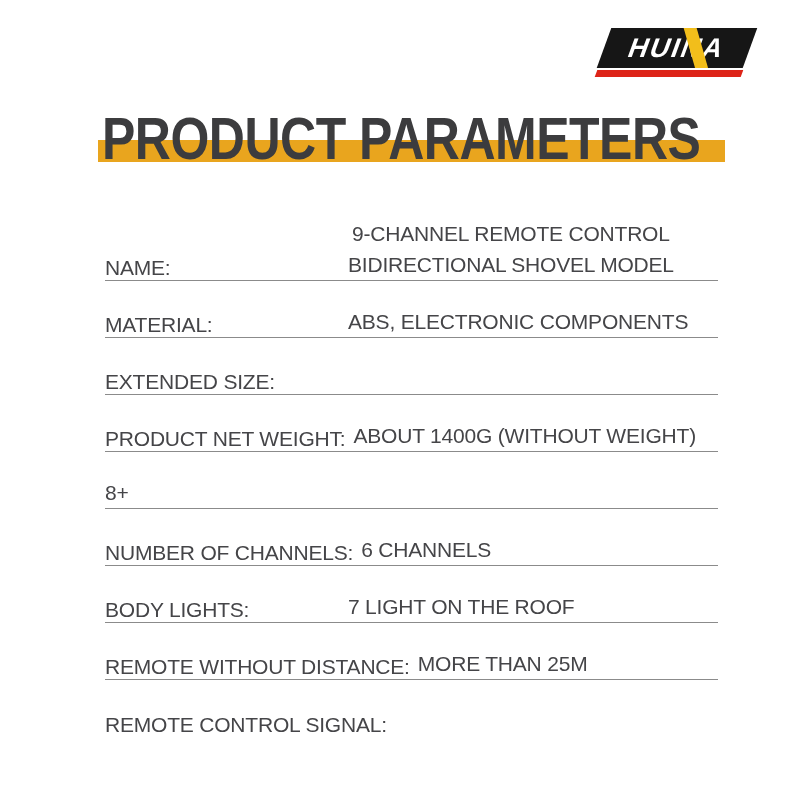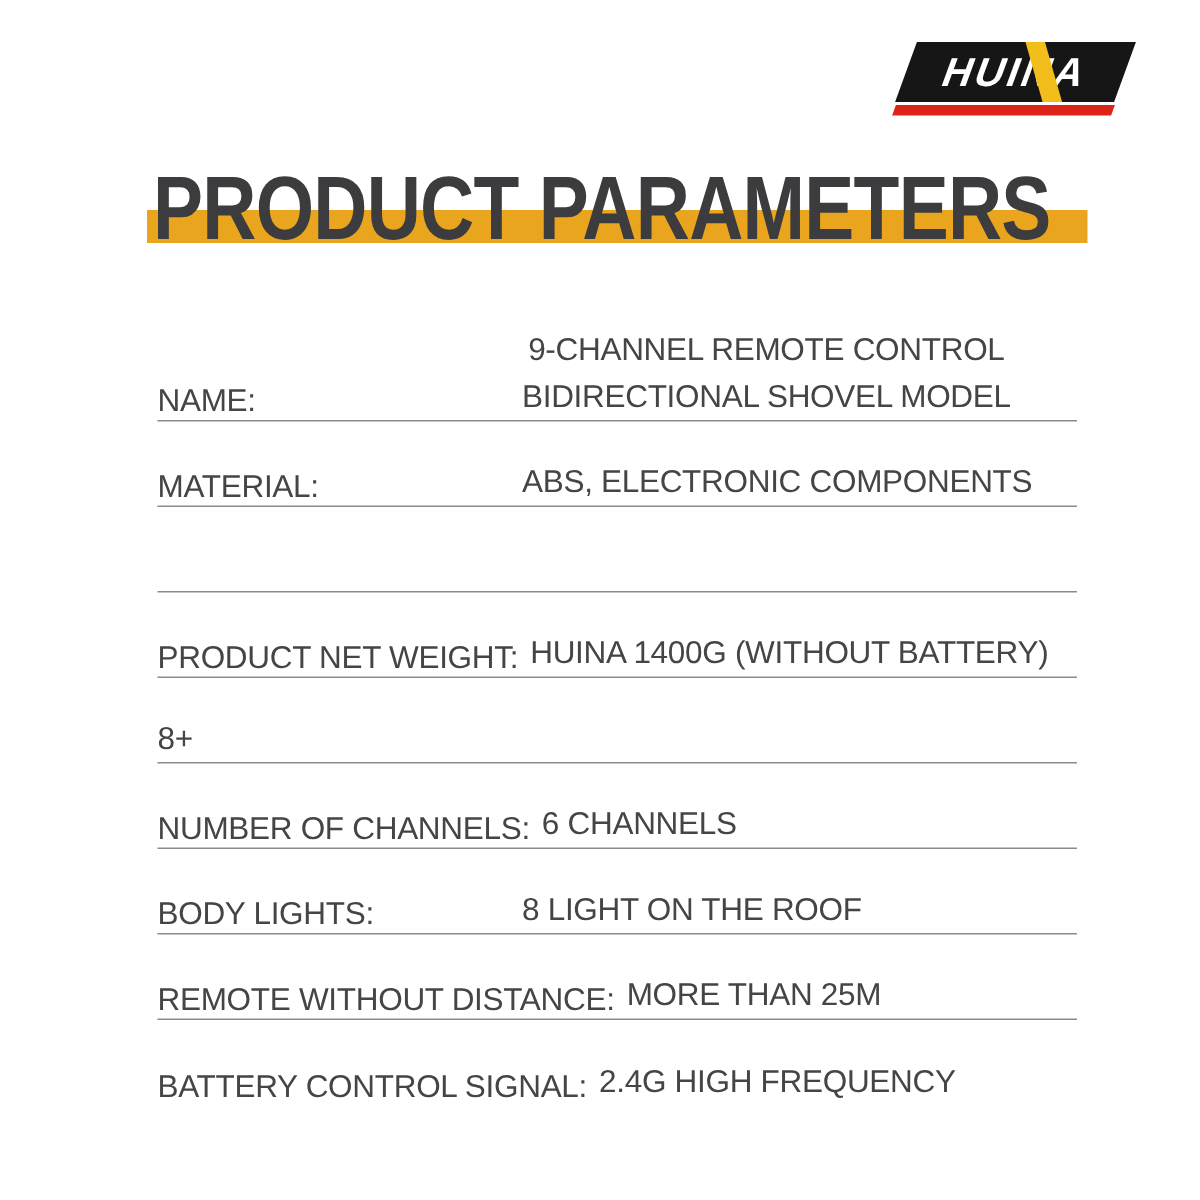--- a/index.html
+++ b/index.html
@@ -82,39 +82,39 @@
     <div class="spec-row first">
       <div class="spec-label">NAME:</div>
       <div class="spec-value">9-CHANNEL REMOTE CONTROL
 BIDIRECTIONAL SHOVEL MODEL</div>
     </div>
     <div class="spec-row">
       <div class="spec-label">MATERIAL:</div>
       <div class="spec-value">ABS, ELECTRONIC COMPONENTS</div>
     </div>
     <div class="spec-row">
+      <div class="spec-label">EXTENDED SIZE:</div>
     </div>
     <div class="spec-row">
       <div class="spec-label">PRODUCT NET WEIGHT:</div>
-      <div class="spec-value">HUINA 1400G (WITHOUT BATTERY)</div>
+      <div class="spec-value">ABOUT 1400G (WITHOUT WEIGHT)</div>
     </div>
     <div class="spec-row">
       <div class="spec-value">8+</div>
     </div>
     <div class="spec-row">
       <div class="spec-label">NUMBER OF CHANNELS:</div>
       <div class="spec-value">6 CHANNELS</div>
     </div>
     <div class="spec-row">
       <div class="spec-label">BODY LIGHTS:</div>
-      <div class="spec-value">8 LIGHT ON THE ROOF</div>
+      <div class="spec-value">7 LIGHT ON THE ROOF</div>
     </div>
     <div class="spec-row">
       <div class="spec-label">REMOTE WITHOUT DISTANCE:</div>
       <div class="spec-value">MORE THAN 25M</div>
     </div>
     <div class="spec-row last">
-      <div class="spec-label">BATTERY CONTROL SIGNAL:</div>
-      <div class="spec-value">2.4G HIGH FREQUENCY</div>
+      <div class="spec-label">REMOTE CONTROL SIGNAL:</div>
     </div>
   </div>
 
 </div>
 
 </body></html>

